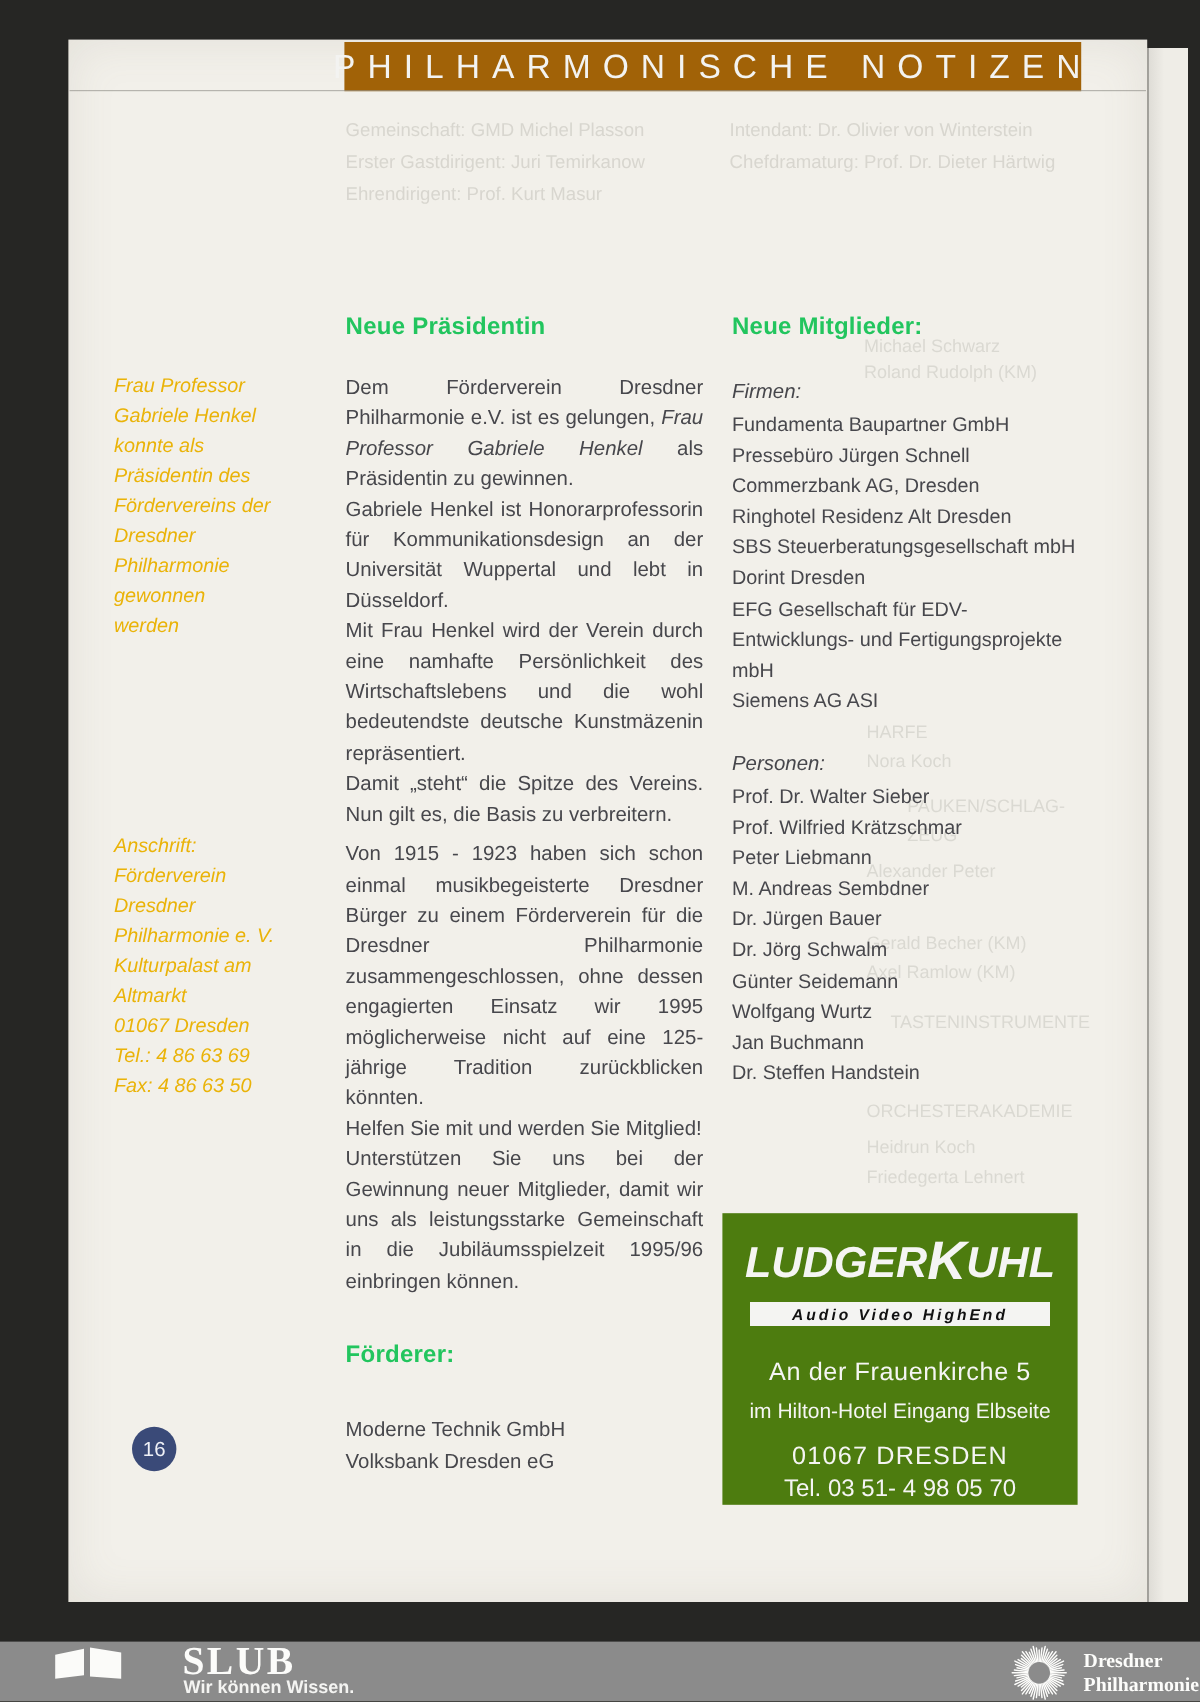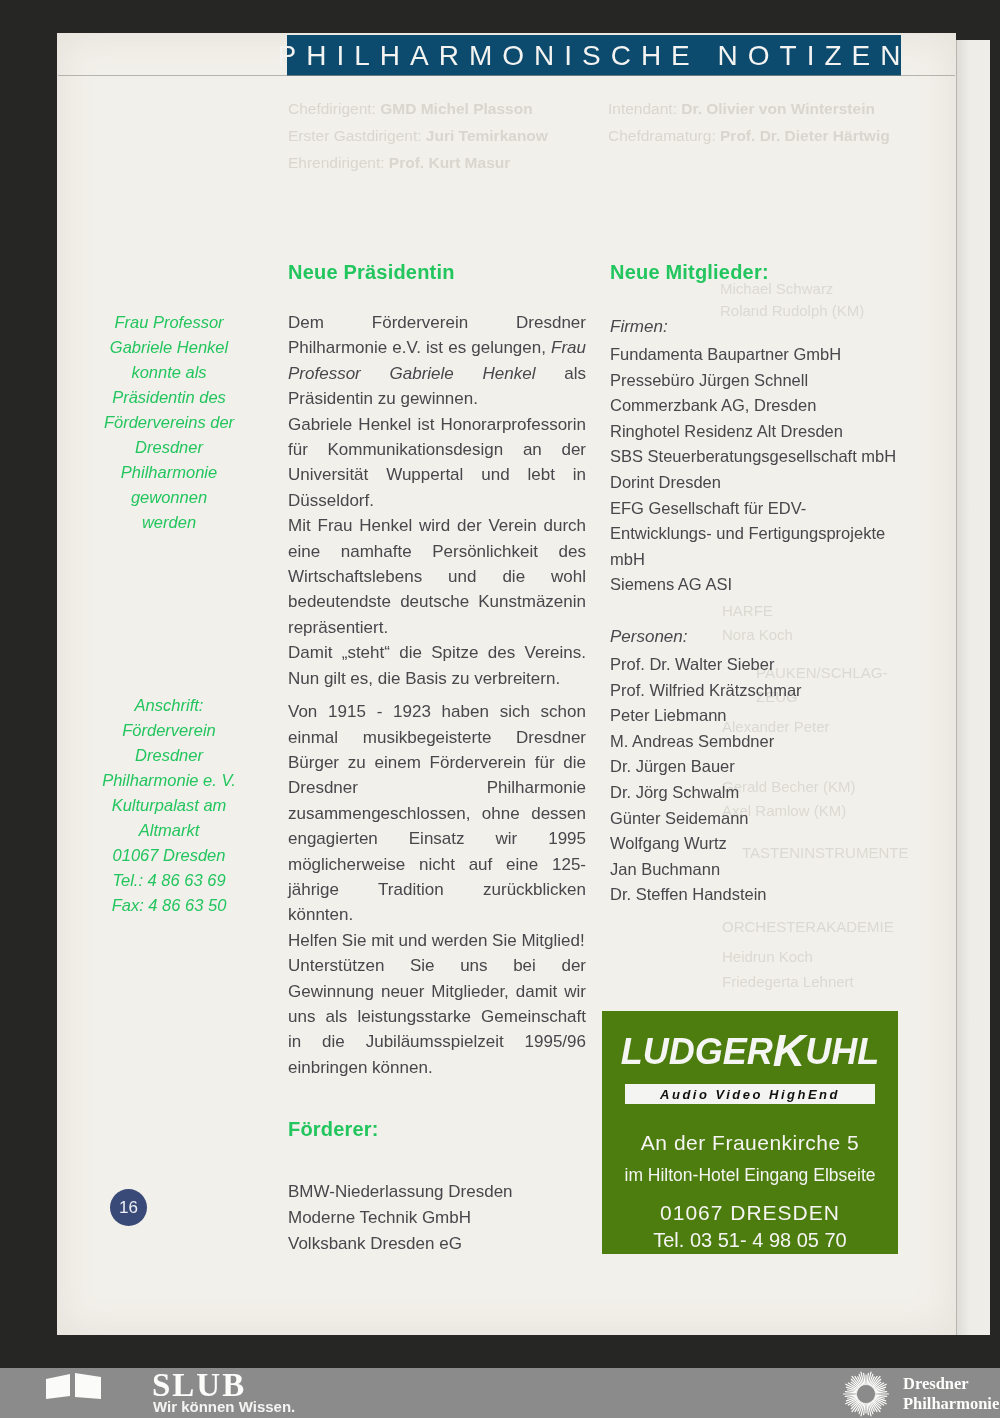--- a/index.html
+++ b/index.html
@@ -3,36 +3,36 @@
 <meta charset="utf-8">
 <style>
   html,body{margin:0;padding:0;background:#232321;}
   #root{position:relative;width:1000px;height:1418px;background:#262624;overflow:hidden;
         font-family:"Liberation Sans",sans-serif;}
   
   .scan-page{position:absolute;left:57px;top:33px;width:899px;height:1302px;
              background:#f2f0ea;box-shadow:inset 0 0 40px rgba(120,115,100,.12);}
   .page-sliver{position:absolute;left:956px;top:40px;width:33px;height:1295px;
                background:linear-gradient(90deg,#dedcd6,#efede7 40%);border-left:1px solid #b7b5af;}
-  .header-bar{position:absolute;left:287px;top:35px;width:614px;height:41px;background:#0c4a6e;
+  .header-bar{position:absolute;left:287px;top:35px;width:614px;height:41px;background:#a16207;
               display:flex;align-items:center;justify-content:center;}
   .header-bar span{color:#f3f3f1;font-size:28px;letter-spacing:10px;font-weight:400;white-space:nowrap;}
   .top-rule{position:absolute;left:58px;top:75px;width:897px;height:1px;background:#95938d;opacity:.65;}
 
   
   .ghost-col{position:absolute;font-size:15.5px;line-height:27px;color:#d8d6cf;}
-  .ghost-col .gname{font-weight:bold;}
+  .ghost-col .gname{font-weight:normal;}
   #ghost-left{left:288px;top:95px;width:315px;}
   #ghost-right{left:608px;top:95px;width:300px;}
   .bleed-layer{position:absolute;left:0;top:16px;width:816px;height:1418px;pointer-events:none;}
   .bleed-frag{position:absolute;font-size:15px;color:rgba(125,123,116,.20);filter:blur(.4px);white-space:nowrap;}
 
   
-  .margin-note{position:absolute;left:83px;width:172px;text-align:center;font-style:italic;
-               font-size:16.5px;line-height:25px;color:#22c55e;}
+  .margin-note{position:absolute;left:95px;width:172px;text-align:left;font-style:italic;
+               font-size:16.5px;line-height:25px;color:#eab308;}
   #margin-note-1{top:310px;}
   #margin-note-2{top:693px;}
 
   
   .article{position:absolute;left:288px;top:261px;width:298px;color:#47474c;}
   .article h3,.members h3,.sponsors h3{margin:0;font-size:20px;font-weight:bold;color:#22c55e;letter-spacing:.2px;}
   .article h3{margin-bottom:26px;}
   .article p{margin:0;font-size:17px;line-height:25.4px;text-align:justify;
              hyphens:auto;-webkit-hyphens:auto;}
   .article p.gap{margin-top:8px;}
@@ -100,21 +100,21 @@
       <span class="bleed-frag" style="left: 722px; top: 932px;">Heidrun Koch</span>
       <span class="bleed-frag" style="left: 722px; top: 957px;">Friedegerta Lehnert</span>
     </div>
 
   <div class="header-bar">
     <span>PHILHARMONISCHE NOTIZEN</span>
   </div>
   <div class="top-rule"></div>
 
   <div id="ghost-left" class="ghost-col">
-      <div class="ghost-line"><span>Chefdirigent:</span> <span class="gname">GMD Michel Plasson</span></div>
+      <div class="ghost-line"><span>Gemeinschaft:</span> <span class="gname">GMD Michel Plasson</span></div>
       <div class="ghost-line"><span>Erster Gastdirigent:</span> <span class="gname">Juri Temirkanow</span></div>
       <div class="ghost-line"><span>Ehrendirigent:</span> <span class="gname">Prof. Kurt Masur</span></div>
     </div>
   <div id="ghost-right" class="ghost-col">
       <div class="ghost-line"><span>Intendant:</span> <span class="gname">Dr. Olivier von Winterstein</span></div>
       <div class="ghost-line"><span>Chefdramaturg:</span> <span class="gname">Prof. Dr. Dieter Härtwig</span></div>
     </div>
 
   <div id="margin-note-1" class="margin-note">
       <div>Frau Professor</div>
@@ -146,21 +146,20 @@
     <p>Mit Frau Henkel wird der Verein durch eine namhafte Persönlichkeit des Wirtschaftslebens und die wohl bedeutendste deutsche Kunstmäzenin repräsentiert.</p>
     <p>Damit „steht“ die Spitze des Vereins. Nun gilt es, die Basis zu verbreitern.</p>
     <p class="gap">Von 1915 - 1923 haben sich schon einmal musikbegeisterte Dresdner Bürger zu einem Förderverein für die Dresdner Philharmonie zusammengeschlossen, ohne dessen engagierten Einsatz wir 1995 möglicherweise nicht auf eine 125-jährige Tradition zurückblicken könnten.</p>
     <p>Helfen Sie mit und werden Sie Mitglied!</p>
     <p>Unterstützen Sie uns bei der Gewinnung neuer Mitglieder, damit wir uns als leistungsstarke Gemeinschaft in die Jubiläumsspielzeit 1995/96 einbringen können.</p>
   </div>
 
   <div class="sponsors">
     <h3>Förderer:</h3>
     <ul>
-        <li>BMW-Niederlassung Dresden</li>
         <li>Moderne Technik GmbH</li>
         <li>Volksbank Dresden eG</li>
       </ul>
   </div>
 
   <div class="members">
     <h3>Neue Mitglieder:</h3>
     <p class="list-label">Firmen:</p>
     <ul>
         <li>Fundamenta Baupartner GmbH</li>

